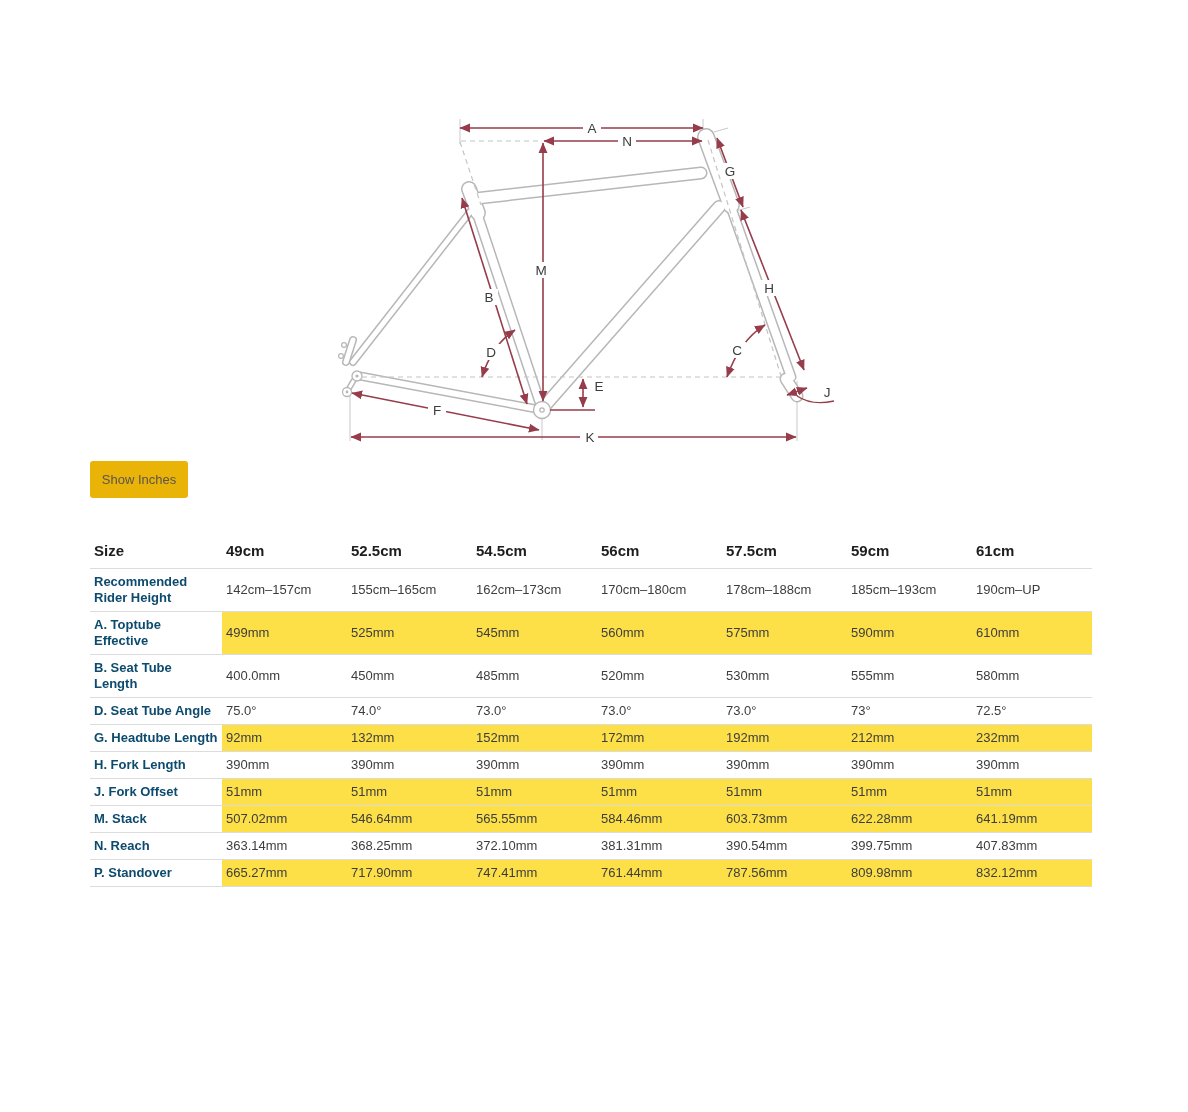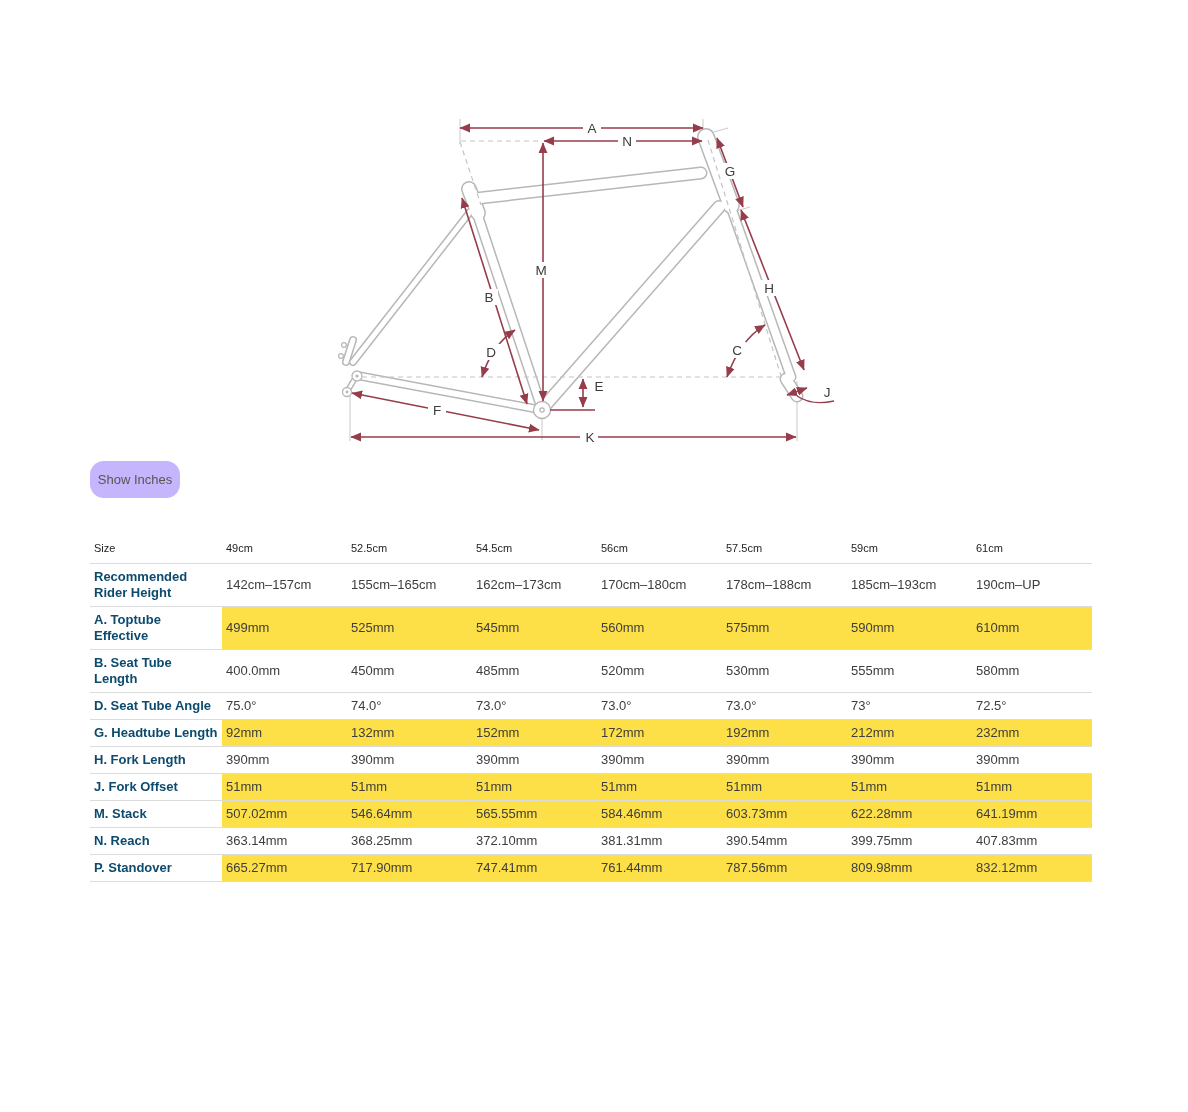--- a/index.html
+++ b/index.html
@@ -12,30 +12,30 @@
   .tube-i { stroke:#ffffff; stroke-width:8;  fill:none; stroke-linecap:round; }
   .ext    { stroke:#c9c9c9; stroke-width:1; fill:none; }
   .dash   { stroke:#c4c4c4; stroke-width:1.2; fill:none; stroke-dasharray:5 4; }
   .dim    { stroke:#963c4a; stroke-width:1.6; fill:none;
             marker-start:url(#arr); marker-end:url(#arr); }
   .dimplain { stroke:#963c4a; stroke-width:1.4; fill:none; }
   .lblbg  { fill:#ffffff; }
   .lbl    { font:13.5px "Liberation Sans", sans-serif; fill:#3c3c3c; text-anchor:middle; }
 
   
-  .show-inches { position:absolute; left:90px; top:461px; width:90px; height:37px;
-    background:#c4b5fd; border:none; border-radius:14px; color:#5a5550;
+  .show-inches { position:absolute; left:90px; top:461px; width:98px; height:37px;
+    background:#eab308; border:none; border-radius:3px; color:#5a5550;
     font:13px "Liberation Sans", sans-serif; cursor:pointer; }
 
   
   .spec { position:absolute; left:90px; top:537px; width:1002px;
     border-collapse:collapse; table-layout:fixed;
     font-size:13px; color:#3d3d3d; }
-  .spec th { text-align:left; font-weight:normal; color:#1d1d1d;
-    padding:5px 4px 9px 4px; border-bottom:1px solid #dcdcdc; font-size:11px; }
+  .spec th { text-align:left; font-weight:bold; color:#1d1d1d;
+    padding:5px 4px 9px 4px; border-bottom:1px solid #dcdcdc; font-size:15px; }
   .spec td { padding:5px 4px; border-bottom:1px solid #dcdcdc; line-height:16px;
     vertical-align:middle; background:#fff; }
   .spec td:first-child { font-weight:bold; color:#0c4a6e; }
   .spec tr.striped td:not(:first-child) { background:#fde047; }
 </style>
 </head>
 <body>
 
 <div class="page">
 

